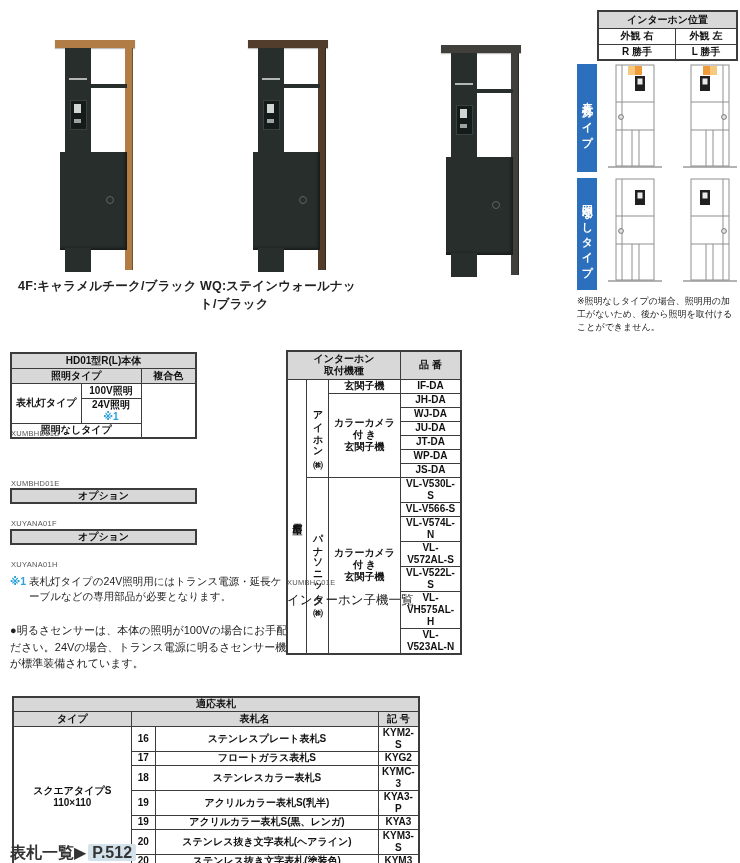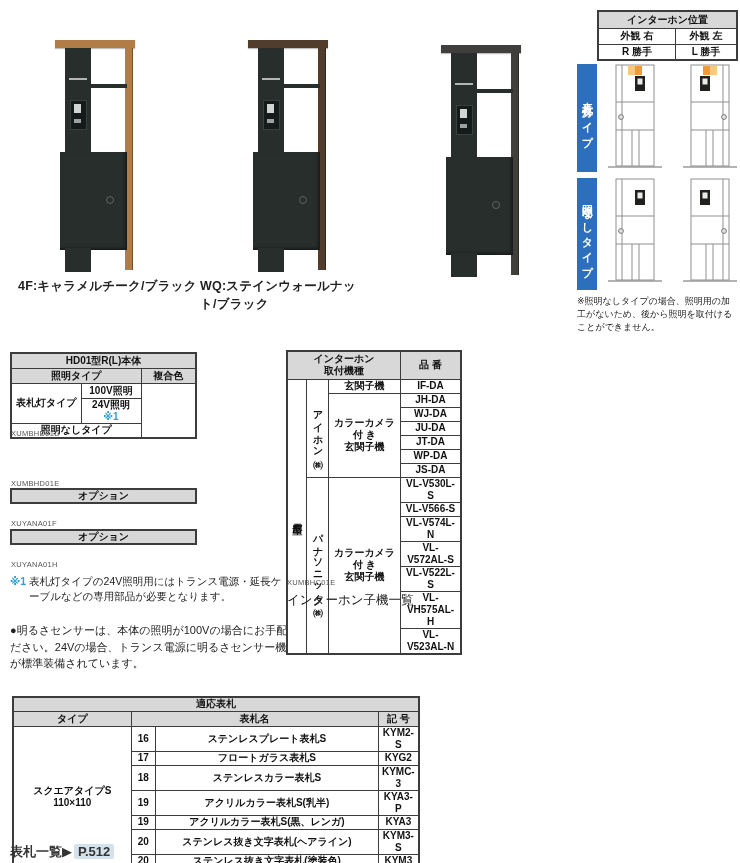--- a/index.html
+++ b/index.html
@@ -41,21 +41,21 @@
   .type-bar{width:20px;background:var(--accent-blue);color:#fff;font-weight:700;font-size:11px;
             writing-mode:vertical-rl;text-orientation:mixed;display:flex;align-items:center;justify-content:center;letter-spacing:2px;}
   .pos-note{font-size:9px;color:#222;line-height:1.45;font-weight:500;}
 
   
   .note1{font-size:10.5px;line-height:1.4;color:#222;display:flex;font-weight:500;}
   .note1 .mark{color:var(--note-blue);flex:0 0 auto;margin-right:3px;font-weight:700;}
   .bullet-note{font-size:11px;line-height:1.5;color:#222;font-weight:500;}
 
   .caption{font-size:12.5px;color:#222;font-weight:500;}
-  .footer-line{font-size:13px;color:#333;font-weight:600;}
+  .footer-line{font-size:16px;color:#333;font-weight:600;}
   .pageref{background:var(--page-ref-bg);border-radius:2px;padding:0 4px;margin-left:2px;}
 
   
   col.w70{width:70px;}col.w60{width:60px;}col.w55{width:55px;}
 </style>
 </head>
 <body>
 
 <div id="canvas">
 

